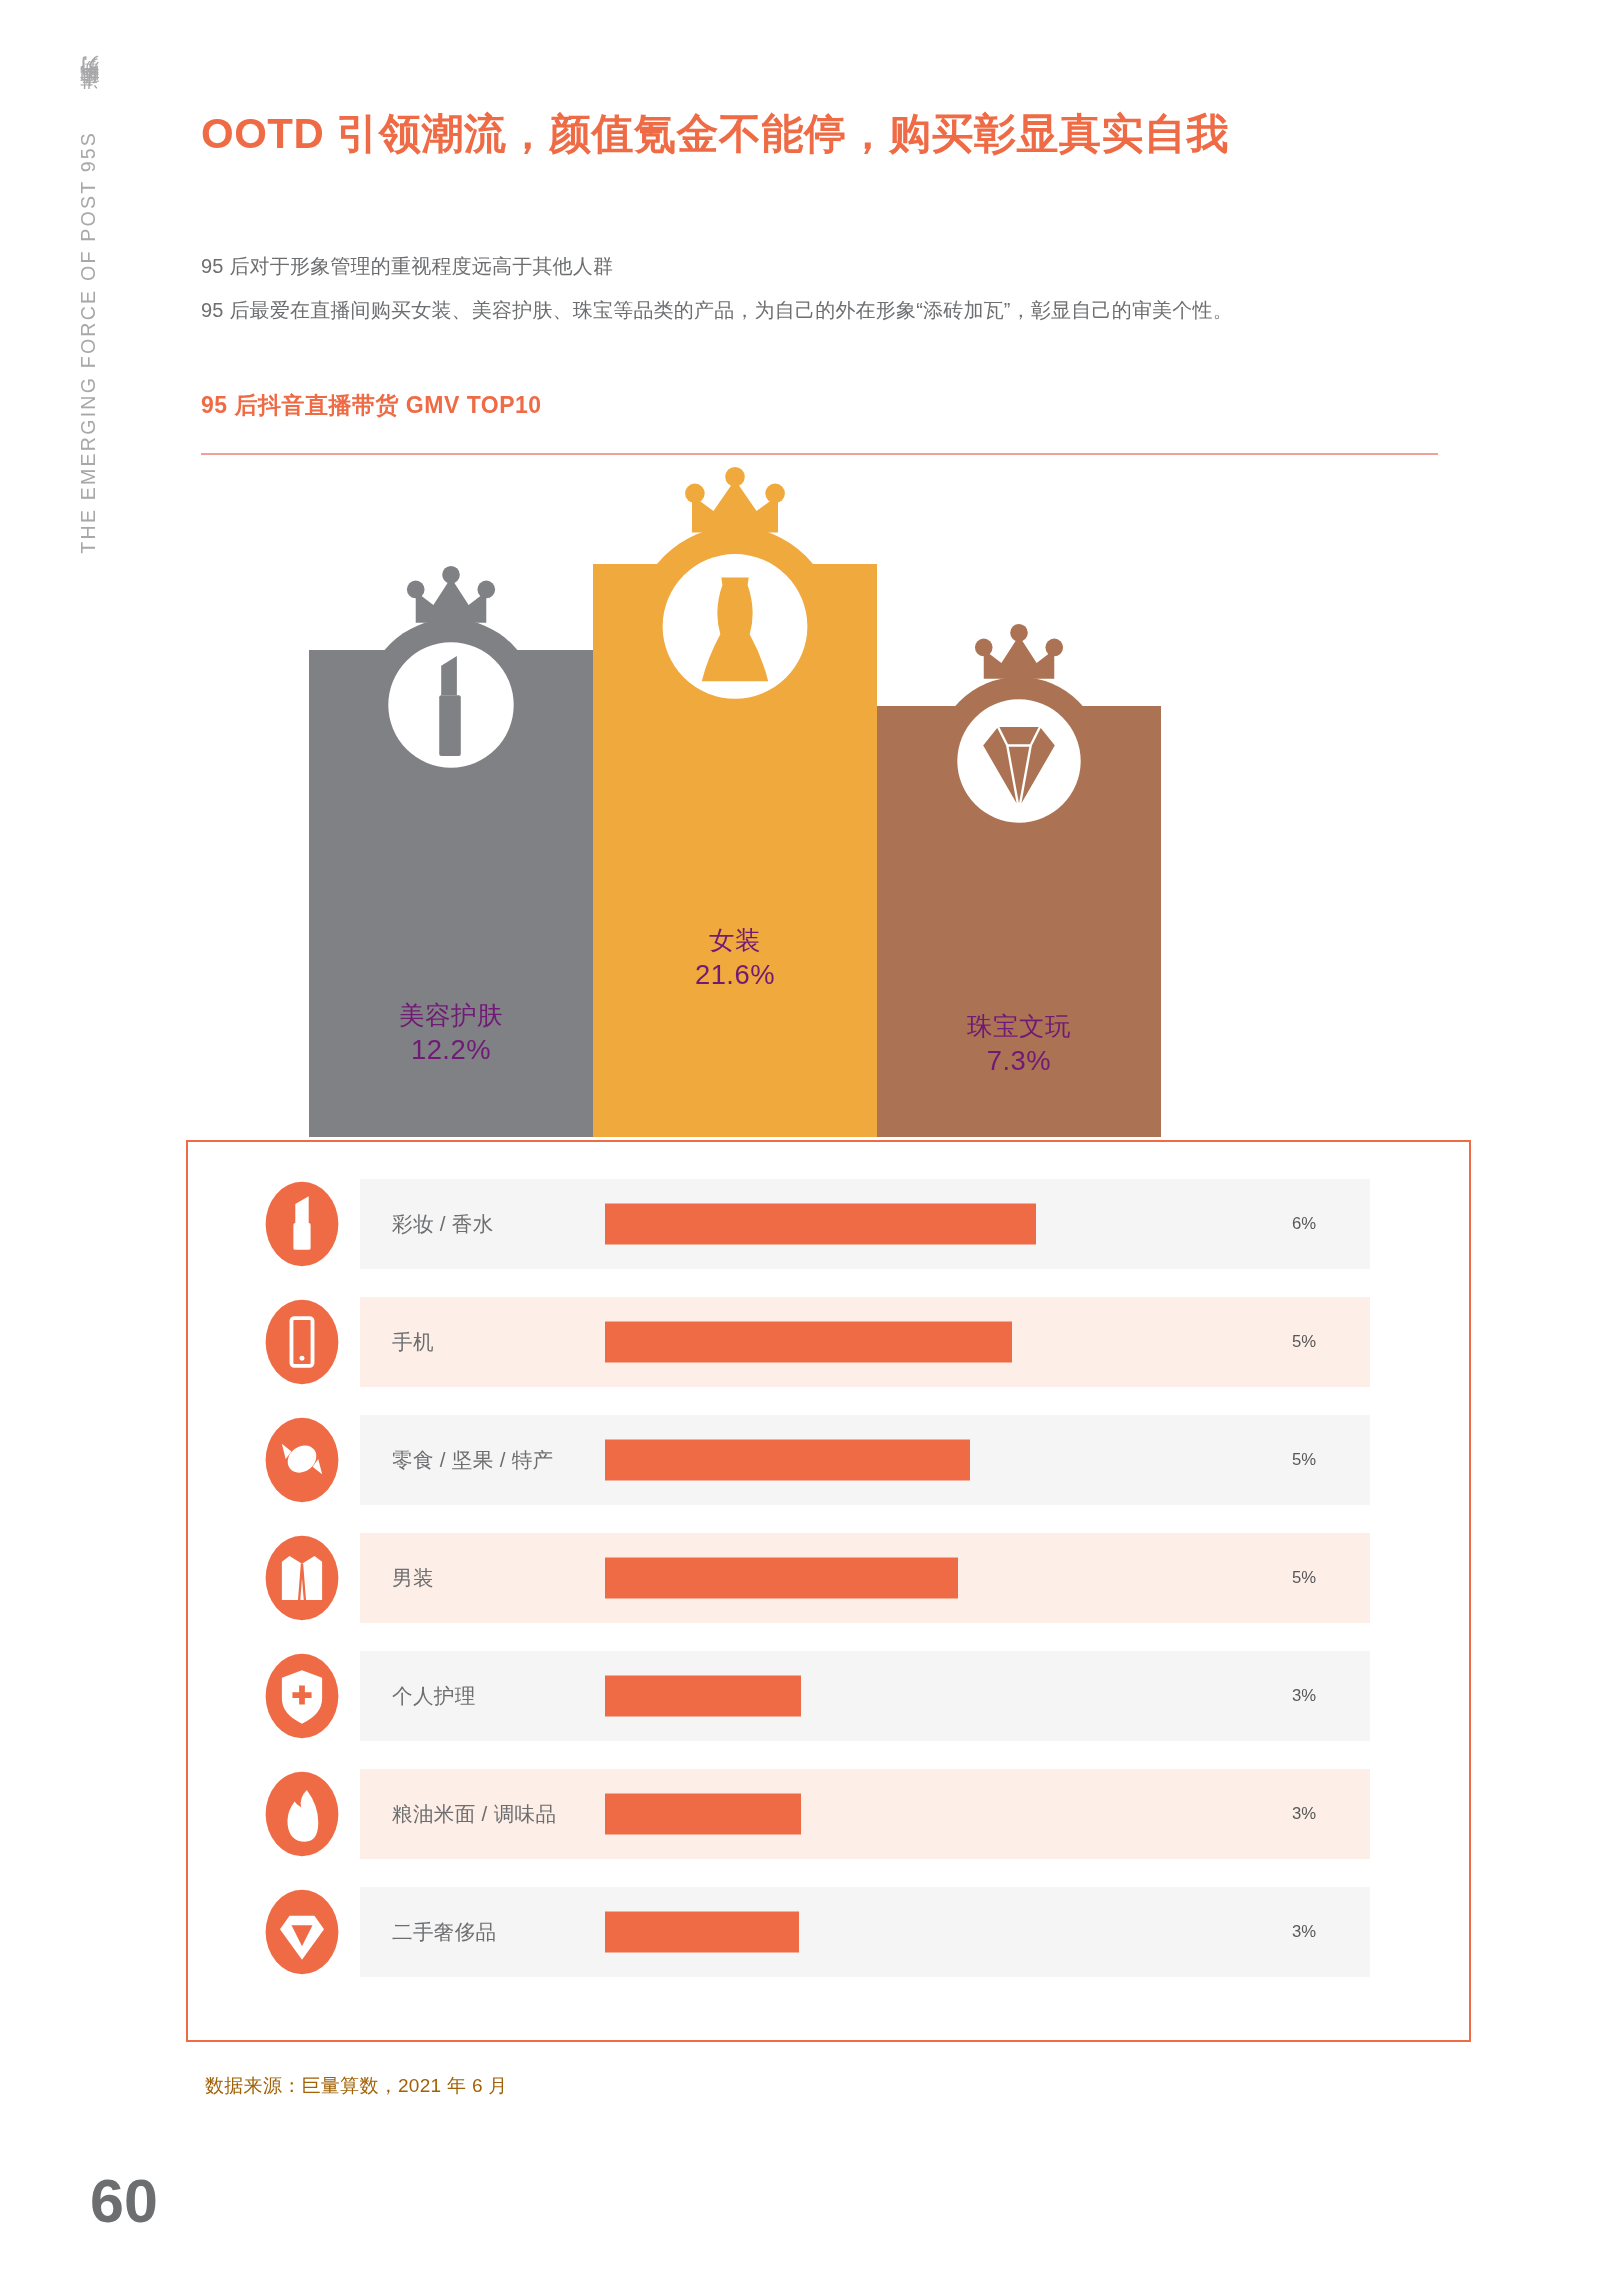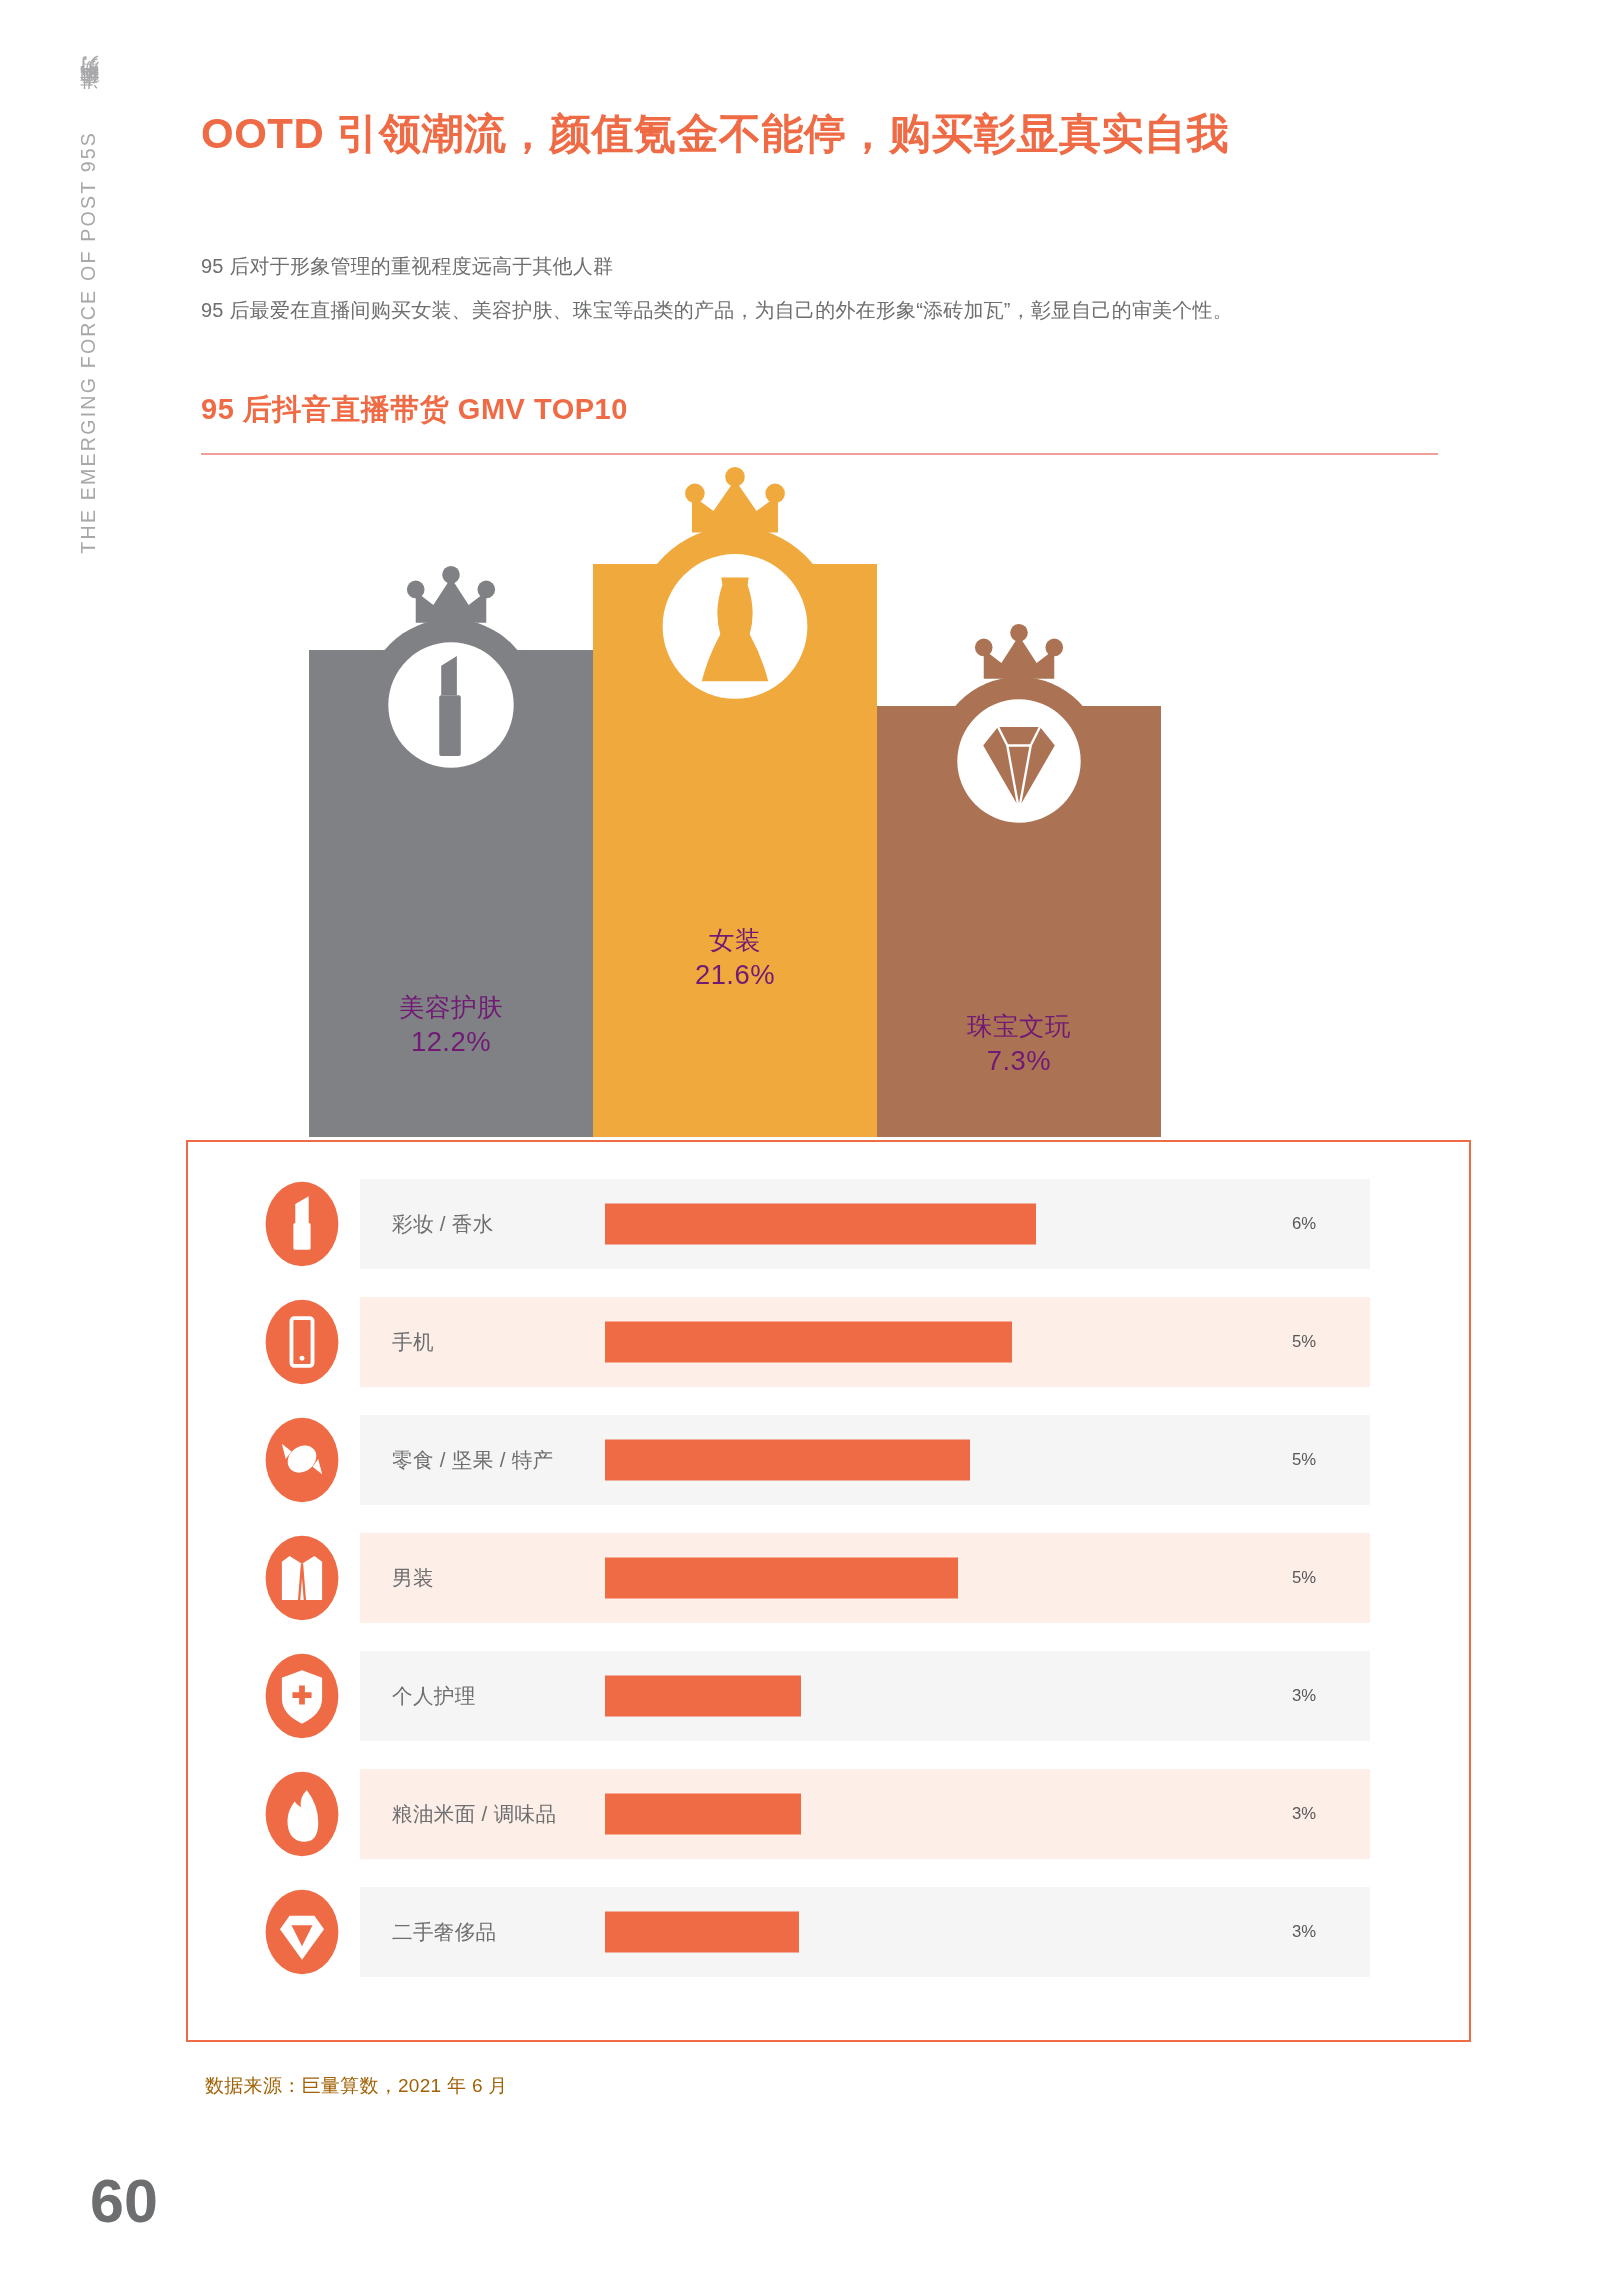--- a/index.html
+++ b/index.html
@@ -37,21 +37,21 @@
   .para {
     position: absolute; left: 201px;
     font-size: 20px; color: #6d6e70; letter-spacing: 0.2px;
     white-space: nowrap;
   }
   .para1 { top: 253px; }
   .para2 { top: 297px; }
 
   .subhead {
     position: absolute; left: 201px; top: 390px;
-    font-size: 29px; font-weight: bold; color: #ef6b45;
+    font-size: 23px; font-weight: bold; color: #ef6b45;
     letter-spacing: 0.5px; white-space: nowrap;
   }
   .rule {
     position: absolute; left: 201px; top: 453px;
     width: 1237px; height: 2px; background: #f0a09a;
   }
 
   
   .podium-wrap { position: absolute; left: 201px; top: 480px; width: 1237px; height: 657px; }
   .col { position: absolute; bottom: 0; }
@@ -150,21 +150,21 @@
 
         <circle cx="100" cy="146" r="88" fill="#808184"></circle>
         <circle cx="100" cy="146" r="64" fill="#ffffff"></circle>
 
         <g fill="#808184">
           <path d="M90 106 L106 96 L106 136 L90 136 Z"></path>
           <rect x="88" y="136" width="22" height="62" rx="2"></rect>
         </g>
       </svg>
     </div>
-    <div class="podium-label" style="bottom:78px;margin-top:44px;">
+    <div class="podium-label" style="bottom:70px;margin-top:44px;">
       <div class="pl-name">美容护肤</div>
       <div class="pl-val">12.2%</div>
     </div>
   </div>
 
   <div class="col col-2">
     <div class="bar bar-2"></div>
     <div class="medal" style="bottom:399px;">
       <svg width="223" height="276" viewBox="0 0 228 282">
         <path d="M60 72 L60 34 L82 50 L104 18 L126 50 L148 34 L148 72 Z" fill="#f0a93c" transform="translate(10,0)"></path>

